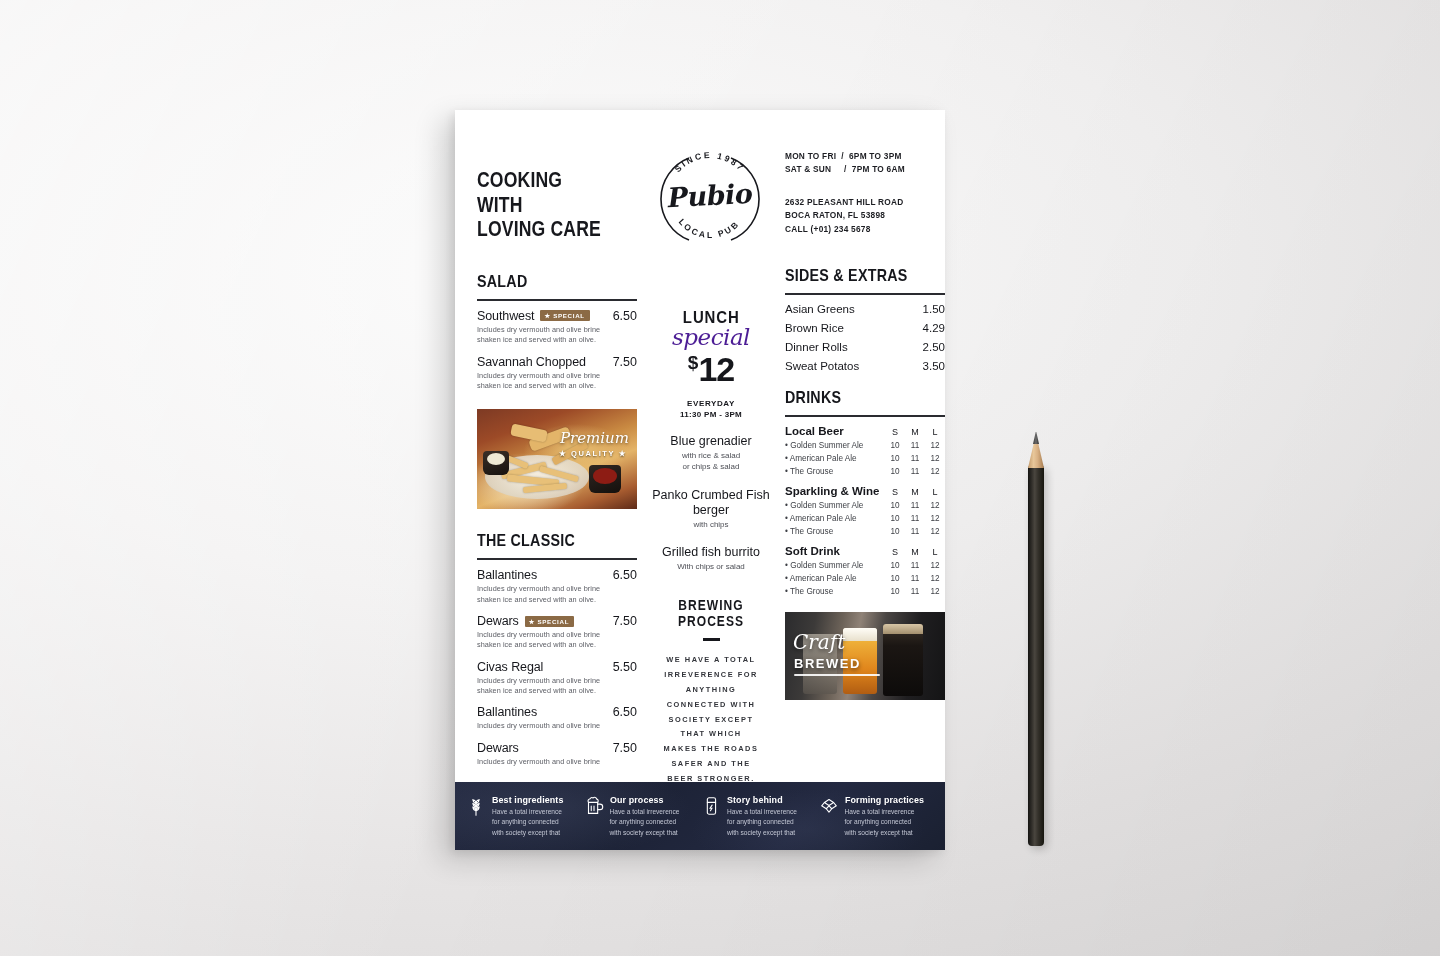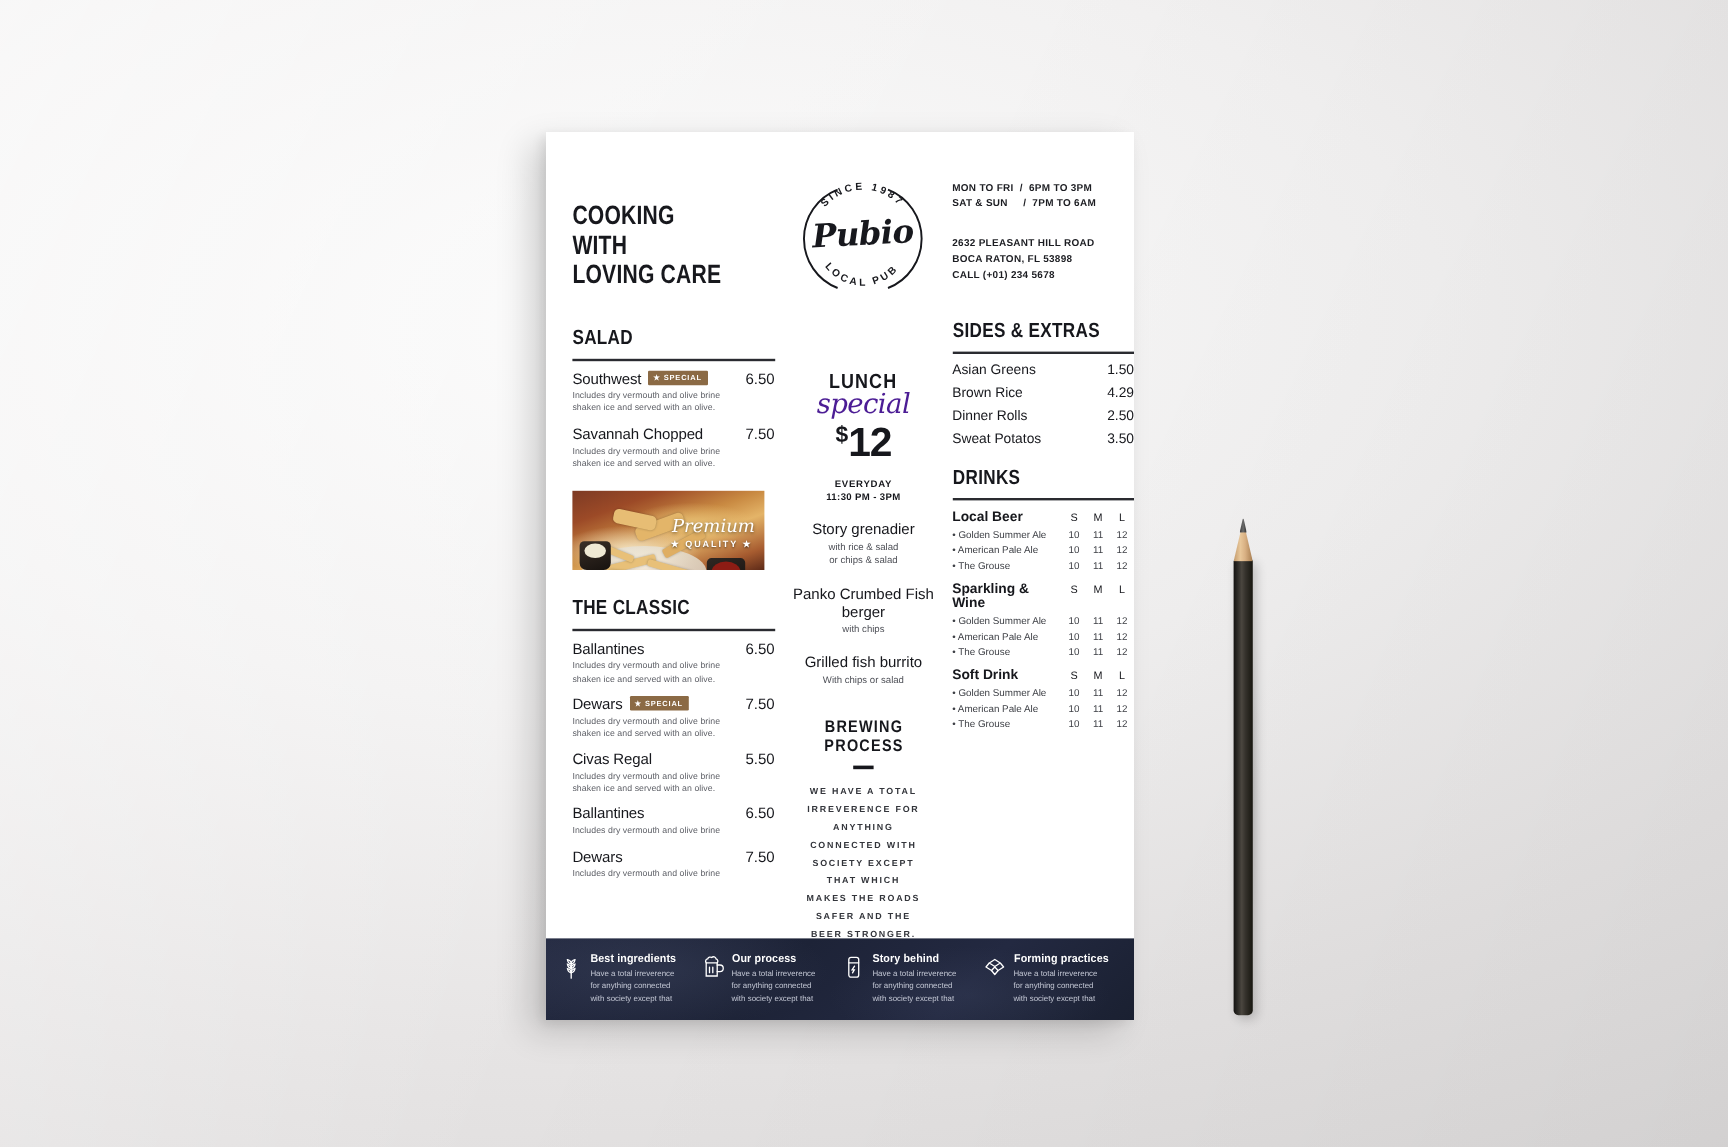--- a/index.html
+++ b/index.html
@@ -73,42 +73,42 @@
 
   
   .sec-title{
     font-weight:700;font-size:17px;color:#16171c;letter-spacing:.3px;
     transform:scaleX(.84);transform-origin:left center;
   }
   .rule{height:2px;background:#2a2b30;margin:7px 0 8px 0;}
 
   
   .item{margin-bottom:9px;}
-  .item-head{display:flex;align-items:flex-start;}
+  .item-head{display:flex;align-items:center;}
   .item-name{font-size:12.5px;color:#16171c;letter-spacing:-.1px;}
   .badge{
     display:inline-block;margin-left:6px;
     background:#8b6a45;color:#fff;
     font-size:6.2px;font-weight:700;letter-spacing:.7px;
     padding:2px 5px 2px 4px;border-radius:1px;white-space:nowrap;
   }
   .item-price{margin-left:auto;font-size:12.5px;color:#16171c;}
   .item-desc{
     font-size:7.3px;color:#5c5e65;line-height:1.42;margin-top:2px;
     letter-spacing:.05px;white-space:pre-line;
   }
 
   
   .srow{display:flex;font-size:11.5px;color:#16171c;margin-bottom:7px;}
   .srow .sp{margin-left:auto;}
 
   
   .photo{position:relative;overflow:hidden;}
   .photo-food{
-    width:160px;height:66px;margin-top:18px;
+    width:160px;height:100px;margin-top:18px;
     background:
       radial-gradient(ellipse 60% 50% at 30% 75%, #f3e2c0 0%, rgba(243,226,192,0) 62%),
       radial-gradient(ellipse 55% 45% at 62% 42%, #e8c074 0%, rgba(232,192,116,0) 60%),
       linear-gradient(160deg,#7d3a24 0%,#9c4a27 22%,#c98a42 46%,#e4b468 62%,#a75c30 85%,#5d2a18 100%);
   }
   .fries{position:absolute;background:#e8c078;border-radius:2px;box-shadow:0 0 2px rgba(0,0,0,.3);}
   .dip{position:absolute;border-radius:4px 4px 6px 6px;}
   .plate{
     position:absolute;left:8px;top:46px;width:104px;height:44px;border-radius:50%;
     background:radial-gradient(ellipse at 50% 40%, #f7f3ea 0%, #ded7c8 70%, #b9b1a2 100%);
@@ -359,21 +359,21 @@
         </div>
 
         <div class="lunch-wrap">
           <div class="lunch-word">LUNCH</div>
           <div class="lunch-script">special</div>
           <div class="lunch-price"><span class="cur">$</span><span>12</span></div>
           <div class="lunch-when">EVERYDAY</div>
           <div class="lunch-hours">11:30 PM - 3PM</div>
           <div id="dish-list">
   <div class="dish">
-    <div class="dish-name">Story grenadier</div>
+    <div class="dish-name">Blue grenadier</div>
     <div class="dish-note">with rice &amp; salad
 or chips &amp; salad</div>
   </div>
   <div class="dish">
     <div class="dish-name">Panko Crumbed
 Fish berger</div>
     <div class="dish-note">with chips</div>
   </div>
   <div class="dish">
     <div class="dish-name">Grilled fish burrito</div>
@@ -539,20 +539,30 @@
         <span class="dprices">
                     <span>10</span>
                     <span>11</span>
                     <span>12</span>
                   </span>
       </div>
   </div>
             </div>
         </div>
 
+        <div class="photo photo-beer">
+          <div class="beer-glass" style="left:58px;top:16px;width:34px;height:66px;background:linear-gradient(180deg,#f4e8d2 0%,#f0b43c 16%,#e0861c 62%,#b15d12 100%);"></div>
+          <div class="beer-glass" style="left:58px;top:16px;width:34px;height:13px;background:linear-gradient(180deg,#fffdf7,#e8e0cc);border-radius:3px 3px 0 0;"></div>
+          <div class="beer-glass" style="left:98px;top:12px;width:40px;height:72px;background:linear-gradient(180deg,#3a3229 0%,#1b1613 30%,#0d0b0a 100%);"></div>
+          <div class="beer-glass" style="left:98px;top:12px;width:40px;height:10px;background:linear-gradient(180deg,#d8c6a6,#a38f6e);border-radius:3px 3px 0 0;"></div>
+          <div class="beer-glass" style="left:18px;top:22px;width:34px;height:60px;background:linear-gradient(180deg,#b9b2a6 0%,#8d857a 50%,#5b554e 100%);opacity:.72;"></div>
+          <div class="craft-script">Craft</div>
+          <div class="craft-sub">BREWED</div>
+          <div class="craft-underline"></div>
+        </div>
 
       </div>
     </div>
   </div>
 
   <div class="footer" id="footer">
   <div class="fcell">
     <div class="ficon"><svg viewBox="0 0 24 24" fill="none" stroke="#fff" stroke-width="1.2" stroke-linecap="round">
             <path d="M12 22V9"></path>
             <path d="M12 9c0-2 1.6-3.4 3.4-3.8C15.2 7 14 8.6 12 9z"></path>

